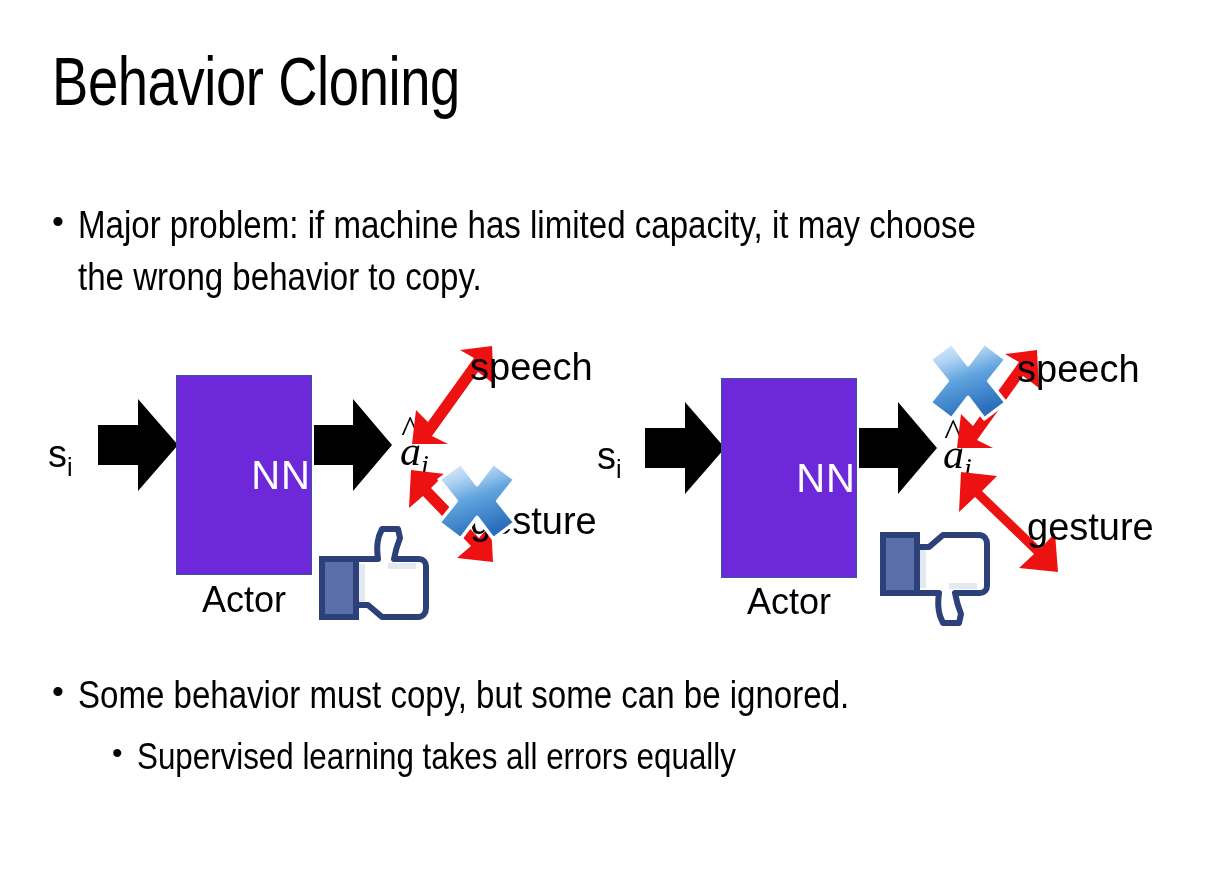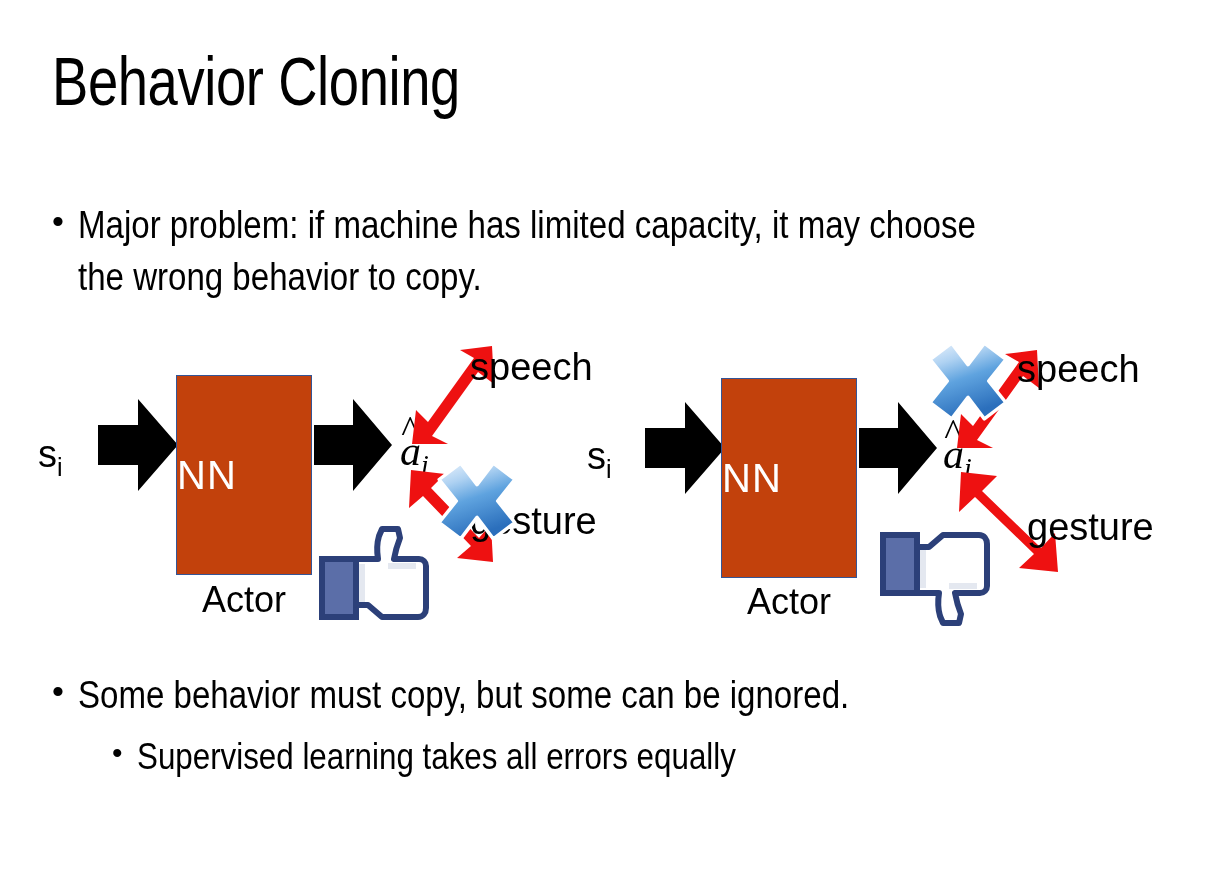--- a/index.html
+++ b/index.html
@@ -72,35 +72,36 @@
   .diagram { position: absolute; top: 330px; height: 310px; }
   #diagram-left  { left: 0px;   width: 620px; }
   #diagram-right { left: 565px; width: 645px; }
 
   .state-label {
     position: absolute;
     font-size: 38px;
     font-family: "Liberation Sans", sans-serif;
     color: #000;
     line-height: 1;
+    margin-left: 10px;
   }
   .state-label .sub {
     font-size: 25px;
     vertical-align: sub;
     line-height: 0;
   }
 
   .nn-box {
     position: absolute;
-    background: #c2410c;
+    background: #6d28d9;
     border: 1px solid #345596;
     box-sizing: border-box;
     display: flex;
     align-items: center;
-    justify-content: flex-start;
+    justify-content: flex-end;
   }
   .nn-box span {
     color: #ffffff;
     font-size: 40px;
     font-family: "Liberation Sans", sans-serif;
     letter-spacing: 1px;
   }
   .actor-label {
     position: absolute;
     font-size: 36px;

